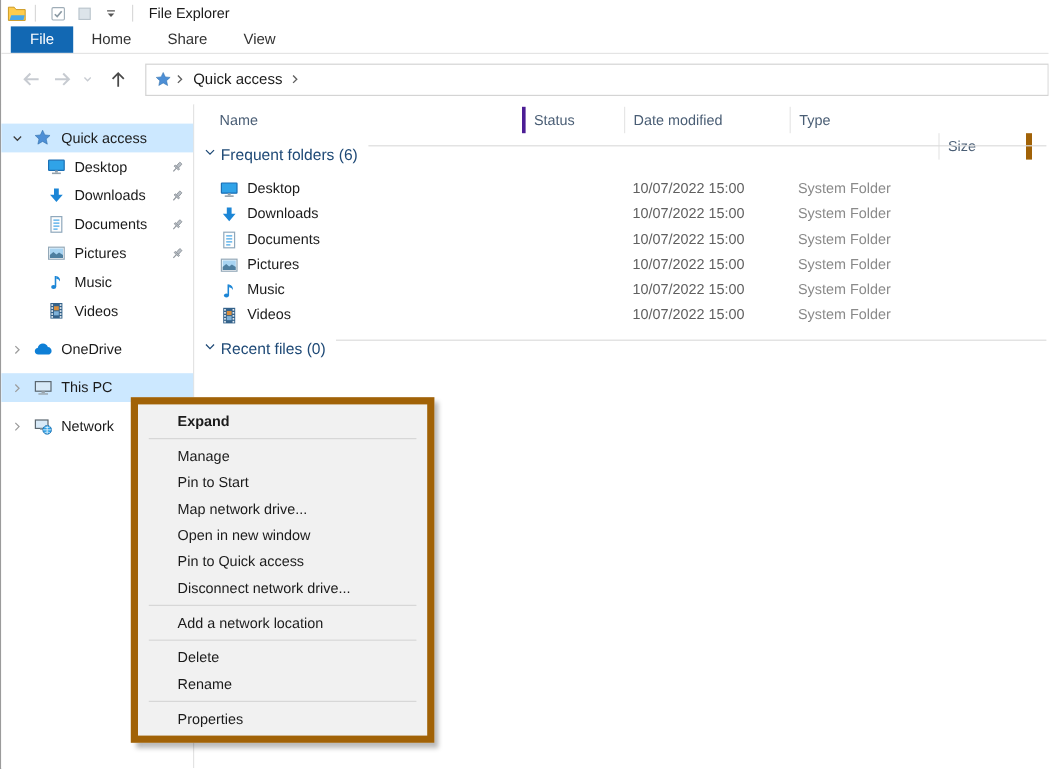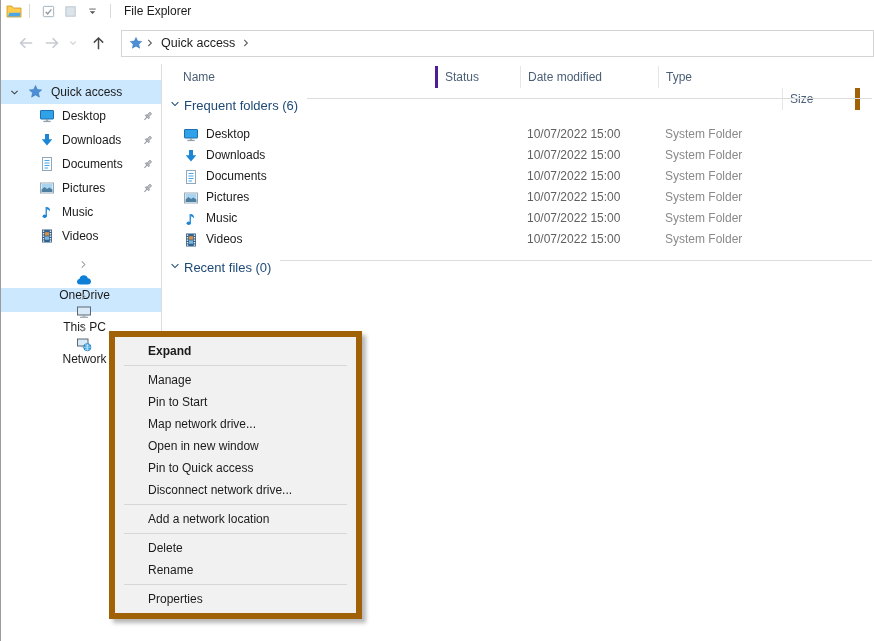--- a/index.html
+++ b/index.html
@@ -27,21 +27,21 @@
   .addressbar { flex:1; height:27px; border:1px solid #d4d4d4; background:#fff; margin-left:10px;
     display:flex; align-items:center; padding-left:7px; }
   .crumb-label { font-size:12.5px; color:#1b1b1b; padding:0 4px; }
   .crumb-chev { display:inline-flex; width:14px; height:14px; }
 
   
   .main { display:flex; height:553px; }
   .sidebar { width:161px; border-right:1px solid #dcdcdc; padding-top:16px; background:#fff; flex:none; }
   .side-row { height:24px; display:flex; align-items:center; font-size:12px; color:#1b1b1b; cursor:default; }
   .side-row.selected { background:#cce8ff; }
-  .side-row.gap { margin-top:8px;flex-direction:column; }
+  .side-row.gap { margin-top:8px; }
   .side-row .expander { width:16px; height:16px; margin-left:5px; display:inline-flex; align-items:center; justify-content:center; flex:none; }
   .side-row.level1 { padding-left:32px; }
   .side-row .sicon { width:16px; height:16px; margin-left:6px; display:inline-flex; flex:none; }
   .side-row .slabel { margin-left:7px; white-space:nowrap; }
   .side-row .pin { width:13px; height:13px; margin-left:auto; margin-right:7px; display:inline-flex; }
 
   .content { flex:1; background:#fff; padding-top:2px; overflow:hidden; }
   .hrow { display:flex; height:22px; align-items:center; }
   .hcell { font-size:12px; color:#4a5e75; height:22px; line-height:22px; padding-left:7px; white-space:nowrap; overflow:hidden; }
   .hcell.c0 { width:273px; padding-left:21px; }
@@ -103,20 +103,26 @@
     <span class="qat-btn">
       <svg viewBox="0 0 16 16" width="13" height="13">
         <path d="M4 5h8" stroke="#555" stroke-width="1.1"></path>
         <path d="M4.6 7.8 L8 11.2 L11.4 7.8z" fill="#555"></path>
       </svg>
     </span>
     <span class="tsep"></span>
     <span class="win-title">File Explorer</span>
   </div>
 
+  <div class="tabs">
+      <div class="tab active">File</div>
+      <div class="tab">Home</div>
+      <div class="tab">Share</div>
+      <div class="tab">View</div>
+    </div>
 
   <div class="navbar">
     <span class="navbtn">
       <svg viewBox="0 0 16 16" width="18" height="18">
         <path d="M13.5 8 H3.2 M7.4 3.8 L3.2 8 l4.2 4.2" stroke="#c7cbd1" stroke-width="1.5" fill="none"></path>
       </svg>
     </span>
     <span class="navbtn">
       <svg viewBox="0 0 16 16" width="18" height="18">
         <path d="M2.5 8 H12.8 M8.6 3.8 L12.8 8 l-4.2 4.2" stroke="#c7cbd1" stroke-width="1.5" fill="none"></path>

